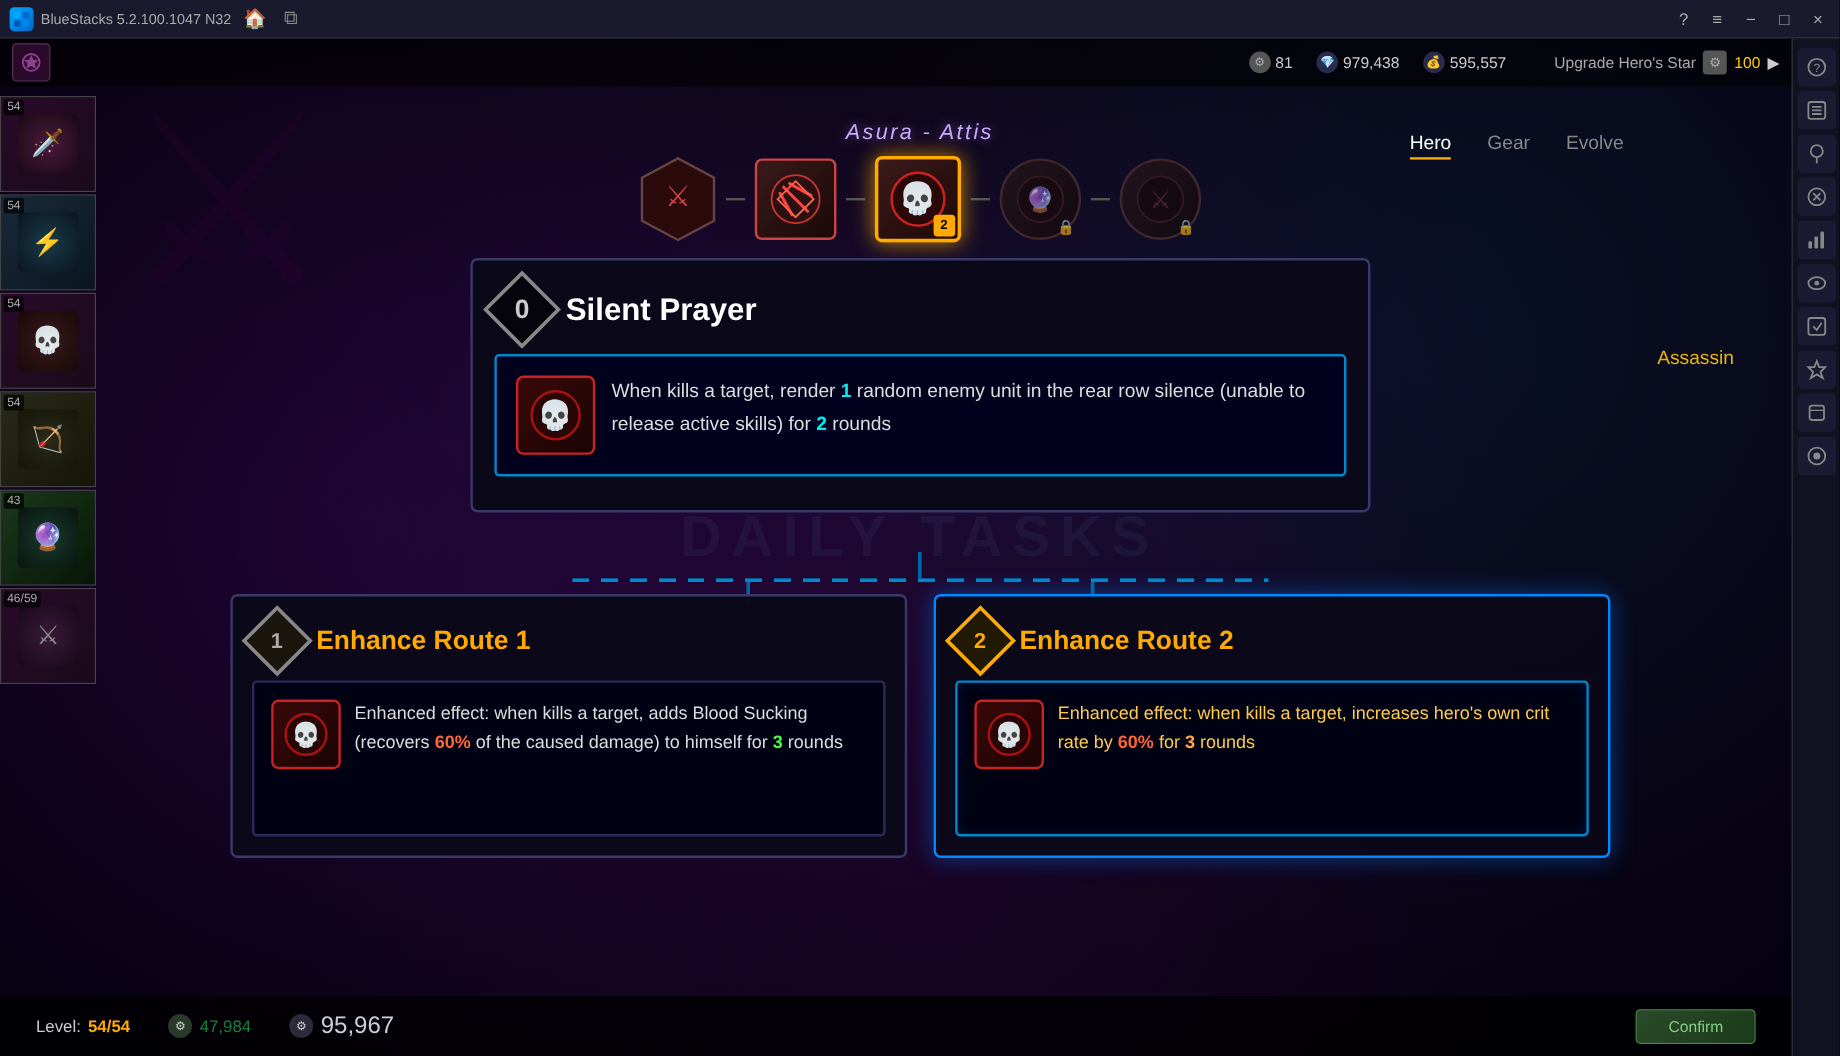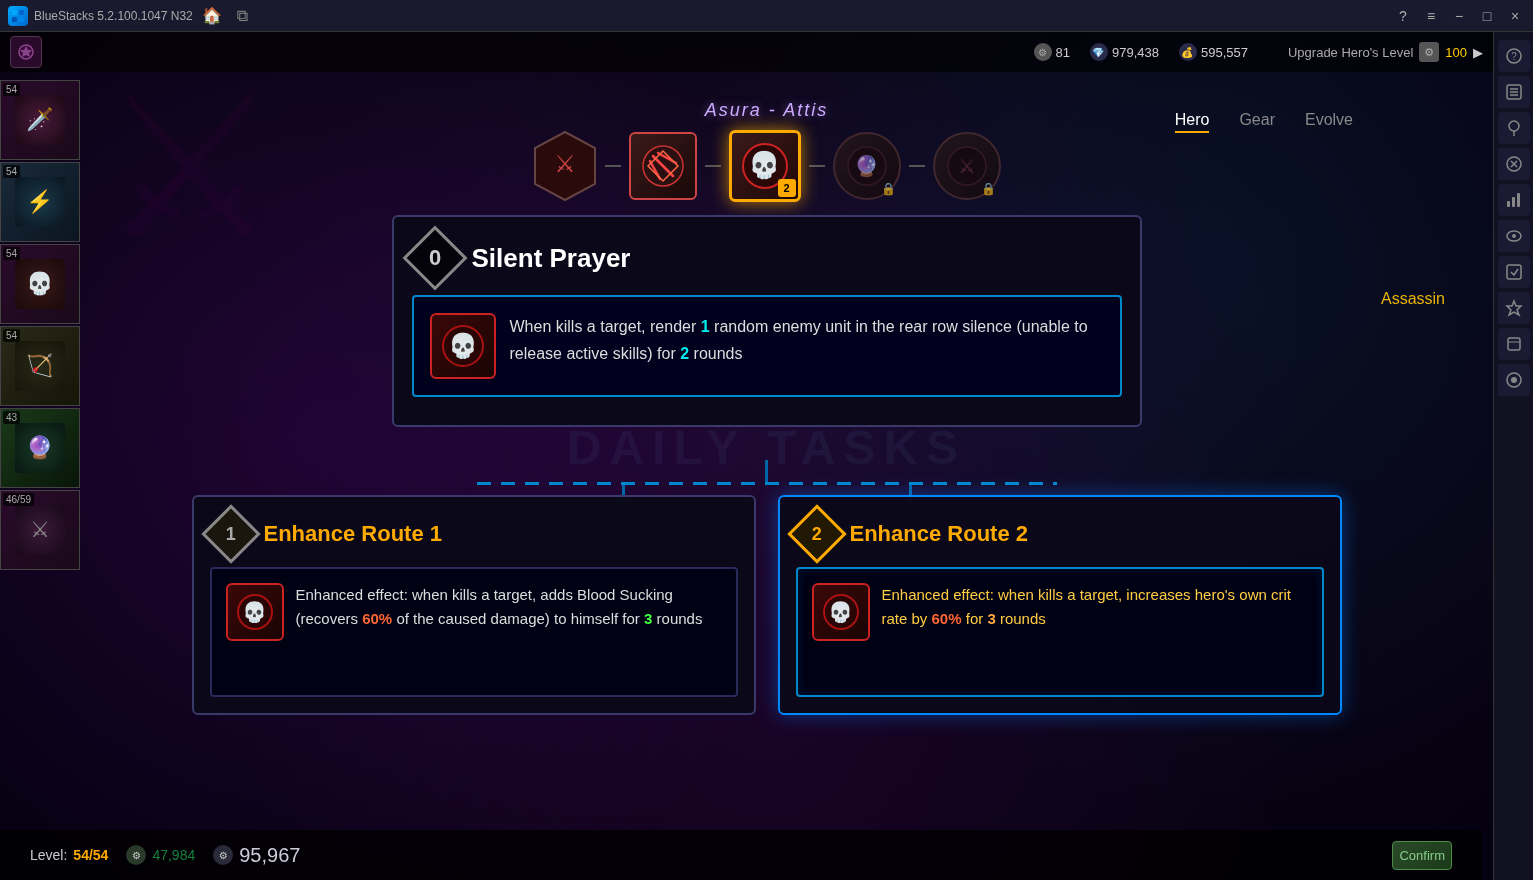--- a/index.html
+++ b/index.html
@@ -350,21 +350,21 @@
   </div>
   <div class="top-stat">
     <div class="top-stat-icon resource-icon">💎</div>
     <span>979,438</span>
   </div>
   <div class="top-stat">
     <div class="top-stat-icon resource-icon">💰</div>
     <span>595,557</span>
   </div>
   <div style="margin-left:20px; display:flex; align-items:center; gap:6px; color:#aaa; font-size:13px;">
-    <span>Upgrade Hero's Level</span>
+    <span>Upgrade Hero's Star</span>
     <div style="width:20px;height:20px;background:#555;border-radius:3px;display:flex;align-items:center;justify-content:center;font-size:11px;">⚙</div>
     <span style="color:#ffcc00;">100</span>
     <span style="color:#ccc;">▶</span>
   </div>
 </div>
 
 <div class="left-heroes">
   <div class="hero-avatar">
     <div class="level-badge">54</div>
     <div style="width:50px;height:50px;background:radial-gradient(circle,#4a1a3a,#1a0814);border-radius:4px;display:flex;align-items:center;justify-content:center;font-size:22px;">🗡️</div>
@@ -580,29 +580,29 @@
       </svg>
   </div>
   <div class="sidebar-icon">
     <svg width="18" height="18" viewBox="0 0 18 18">
         <circle cx="9" cy="9" r="7" fill="none" stroke="#888" stroke-width="1.5"></circle>
         <circle cx="9" cy="9" r="3" fill="#888"></circle>
       </svg>
   </div>
 </div>
 
-<div class="bottom-bar" style="position:absolute;bottom:0;left:0;right:51px;height:50px;background:rgba(0,0,0,0.75);display:flex;align-items:center;padding:0 30px;gap:18px;z-index:10;">
+<div class="bottom-bar" style="position:absolute;bottom:0;left:0;right:40px;height:50px;background:rgba(0,0,0,0.75);display:flex;align-items:center;padding:0 30px;gap:32px;z-index:10;">
   <div class="bottom-stat" style="display:flex;align-items:center;gap:6px;">
     <span style="color:#ccc;font-size:14px;">Level:</span>
     <span style="color:#ffaa00;font-weight:bold;font-size:14px;">54/54</span>
   </div>
   <div class="bottom-stat" style="display:flex;align-items:center;gap:6px;">
     <div style="width:20px;height:20px;background:#2a3a2a;border-radius:50%;display:flex;align-items:center;justify-content:center;font-size:10px;">⚙</div>
     <span style="color:#15803d;font-size:14px;">47,984</span>
   </div>
   <div class="bottom-stat" style="display:flex;align-items:center;gap:6px;">
     <div style="width:20px;height:20px;background:#2a2a3a;border-radius:50%;display:flex;align-items:center;justify-content:center;font-size:10px;">⚙</div>
     <span style="color:#ccccdd;font-size:20px;">95,967</span>
   </div>
   <div style="margin-left:auto;display:flex;gap:12px;">
-    <div style="padding:6px 6px;background:linear-gradient(135deg,#2a4a2a,#1a3a1a);border:1px solid #4a8a4a;border-radius:4px;color:#88cc88;font-size:13px;cursor:pointer;">Confirm</div>
+    <div style="padding:6px 26px;background:linear-gradient(135deg,#2a4a2a,#1a3a1a);border:1px solid #4a8a4a;border-radius:4px;color:#88cc88;font-size:13px;cursor:pointer;">Confirm</div>
   </div>
 </div>
 
 </body></html>

